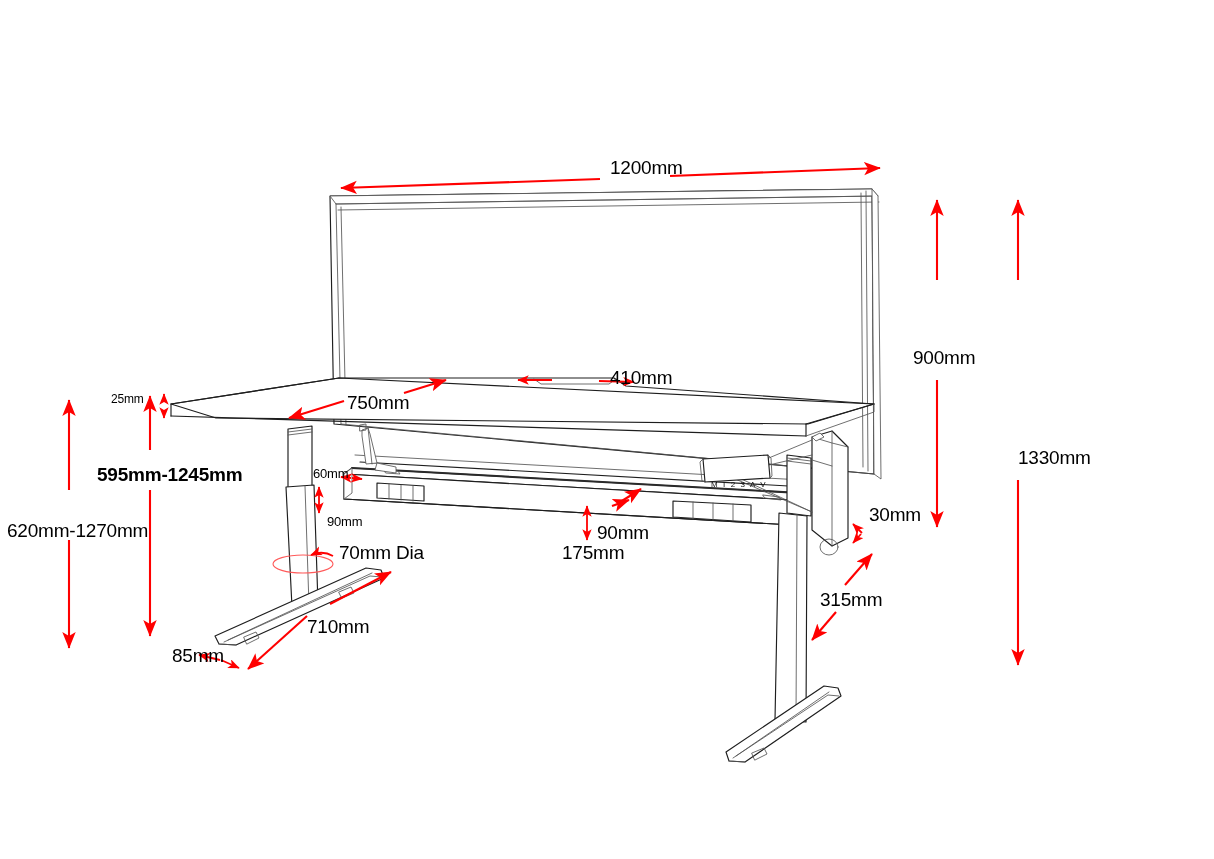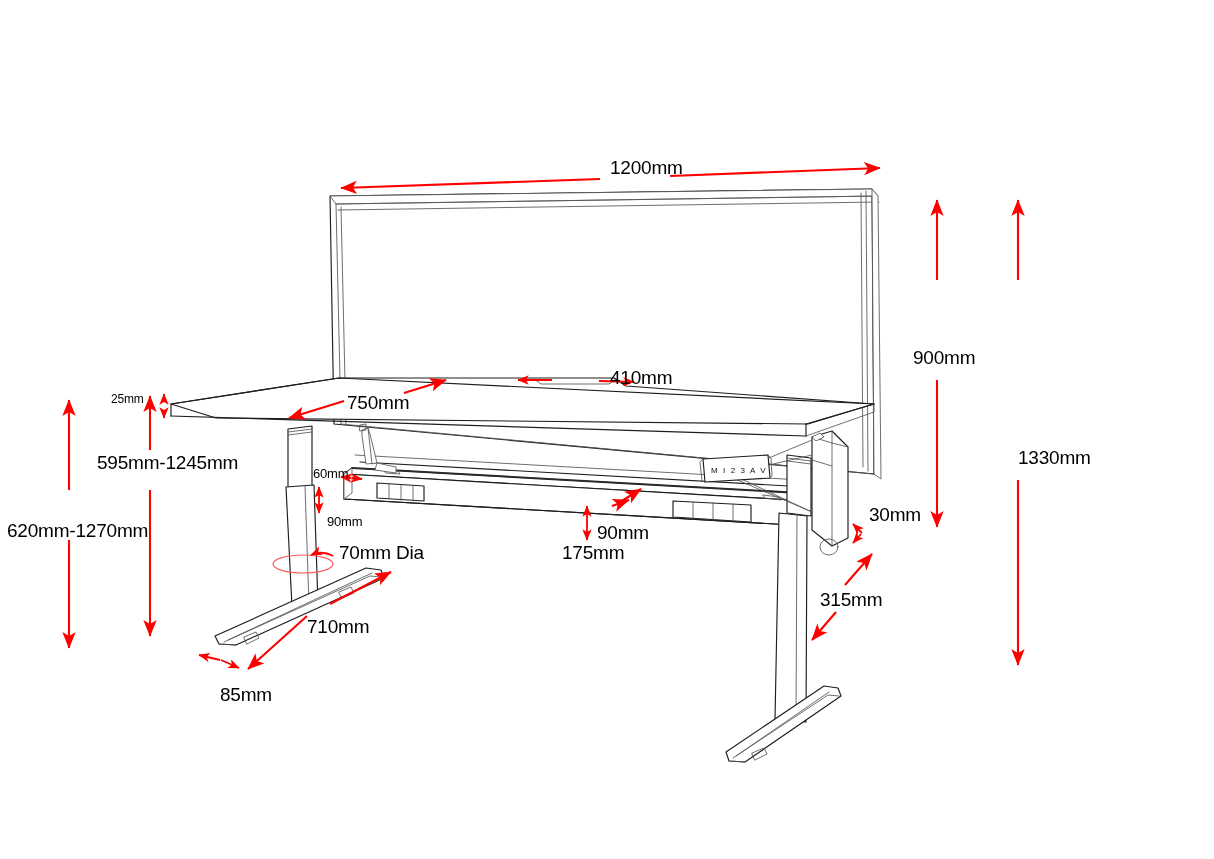--- a/index.html
+++ b/index.html
@@ -298,41 +298,41 @@
   </svg>
 
   <div class="dim-label" style="left:610px; top:158px;">1200mm</div>
 
   <div class="dim-label" style="left:913px; top:348px;">900mm</div>
 
   <div class="dim-label" style="left:982px; top:448px;margin-left:36px;">1330mm</div>
 
   <div class="dim-label mid" style="left:111px; top:393px;">25mm</div>
 
-  <div class="dim-label" style="left:97px; top:453px;">595mm-1245mm</div>
+  <div class="dim-label" style="left:97px; top:465px;font-weight:bold;">595mm-1245mm</div>
 
   <div class="dim-label" style="left:7px; top:521px;">620mm-1270mm</div>
 
   <div class="dim-label" style="left:347px; top:393px;">750mm</div>
 
   <div class="dim-label" style="left:564px; top:368px;margin-left:46px;">410mm</div>
 
   <div class="dim-label small" style="left:313px; top:461px;">60mm</div>
 
   <div class="dim-label small" style="left:327px; top:509px;">90mm</div>
 
   <div class="dim-label" style="left:562px; top:495px;margin-top:48px;">175mm</div>
 
   <div class="dim-label" style="left:597px; top:523px;">90mm</div>
 
   <div class="dim-label" style="left:339px; top:543px;">70mm Dia</div>
 
   <div class="dim-label" style="left:307px; top:617px;">710mm</div>
 
-  <div class="dim-label" style="left:172px; top:685px;margin-left:48px;">85mm</div>
+  <div class="dim-label" style="left:172px; top:646px;">85mm</div>
 
   <div class="dim-label" style="left:869px; top:505px;">30mm</div>
 
   <div class="dim-label" style="left:820px; top:590px;">315mm</div>
 
-  <div class="ctl-label" style="left:711px; top:466px;text-align:center;">M I 2 3 A V</div>
+  <div class="ctl-label" style="left:711px; top:480px;text-align:center;">M I 2 3 A V</div>
 
 </div>
 
 </body></html>

